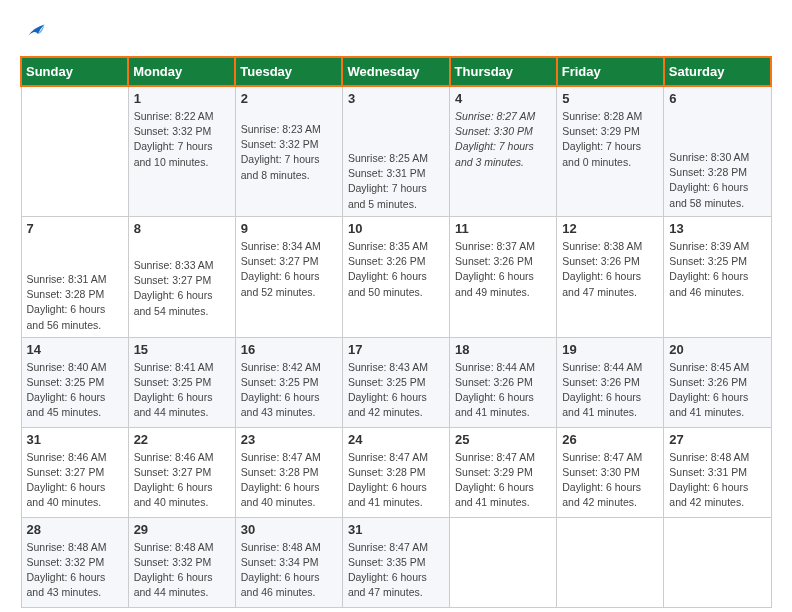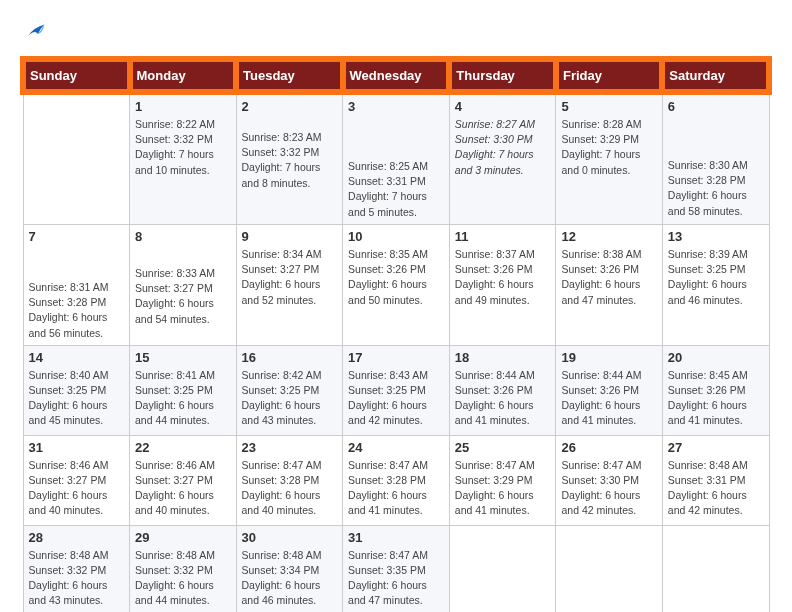--- a/index.html
+++ b/index.html
@@ -51,27 +51,27 @@
     .subtitle {
       font-size: 16px;
       color: #555;
     }
     table {
       width: 100%;
       border-collapse: collapse;
       font-size: 11px;
     }
     thead tr th {
-      background-color: #7f1d1d;
+      background-color: #15803d;
       color: #fff;
       padding: 6px 4px;
       text-align: left;
       font-size: 13px;
       font-weight: bold;
-      border: 6px solid #f97316;
+      border: 2px solid #f97316;
     }
     tbody tr td {
       border: 1px solid #ccc;
       padding: 4px 5px;
       vertical-align: top;
       width: 107px;
       min-height: 80px;
       height: 90px;
       background: #fff;
     }

